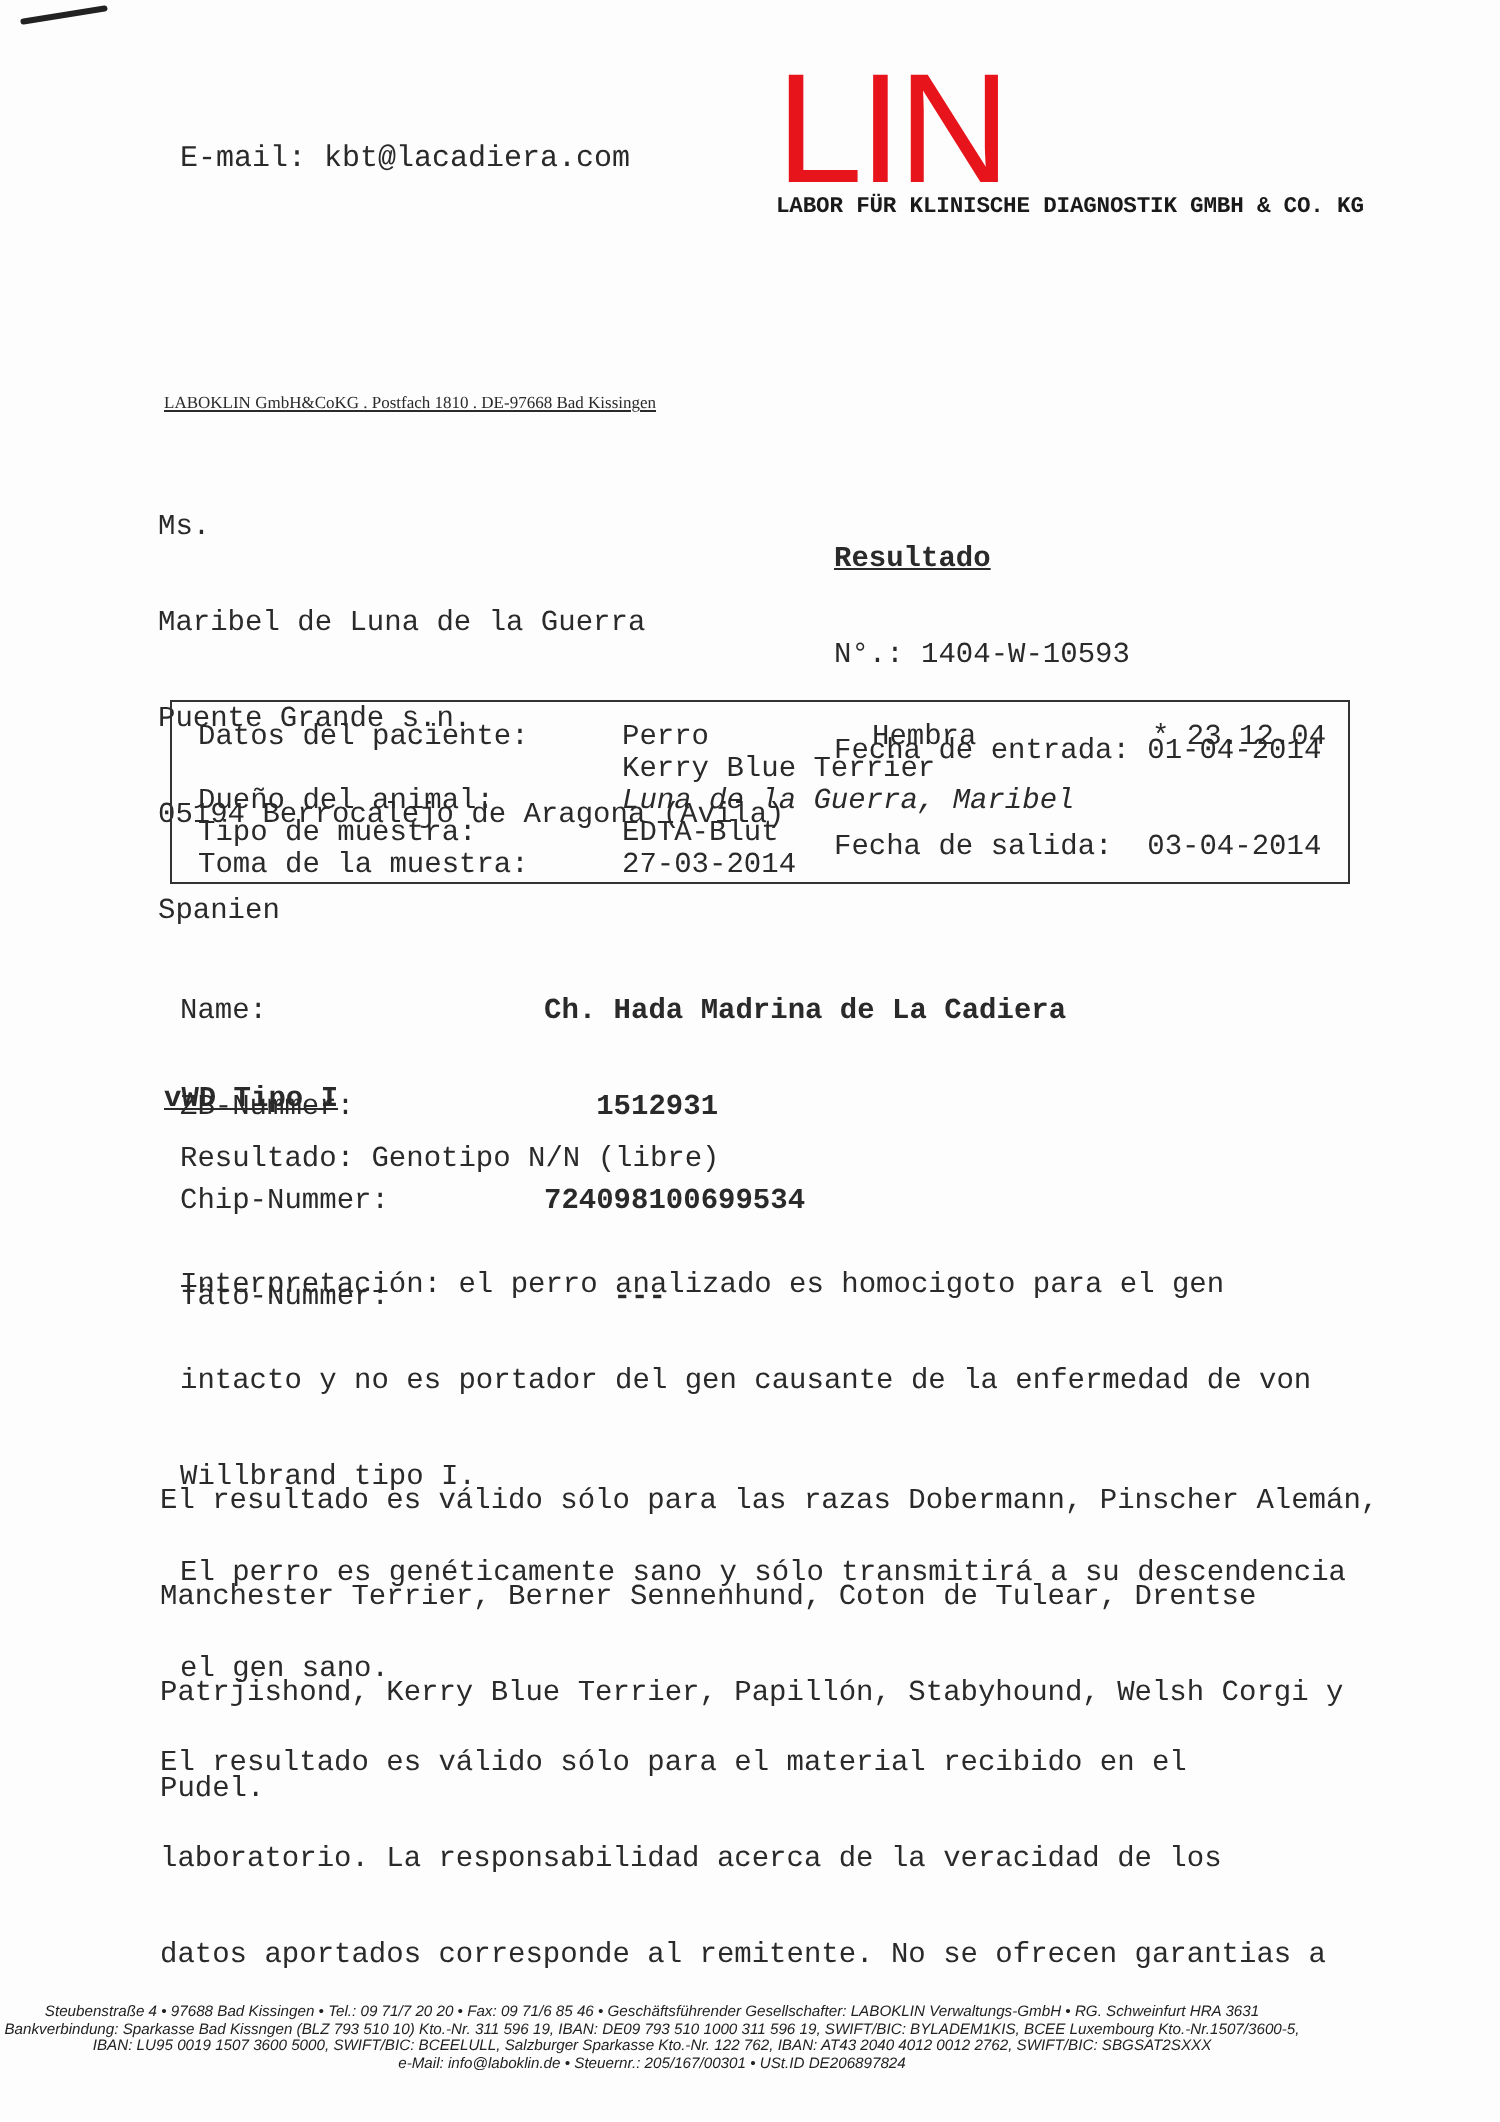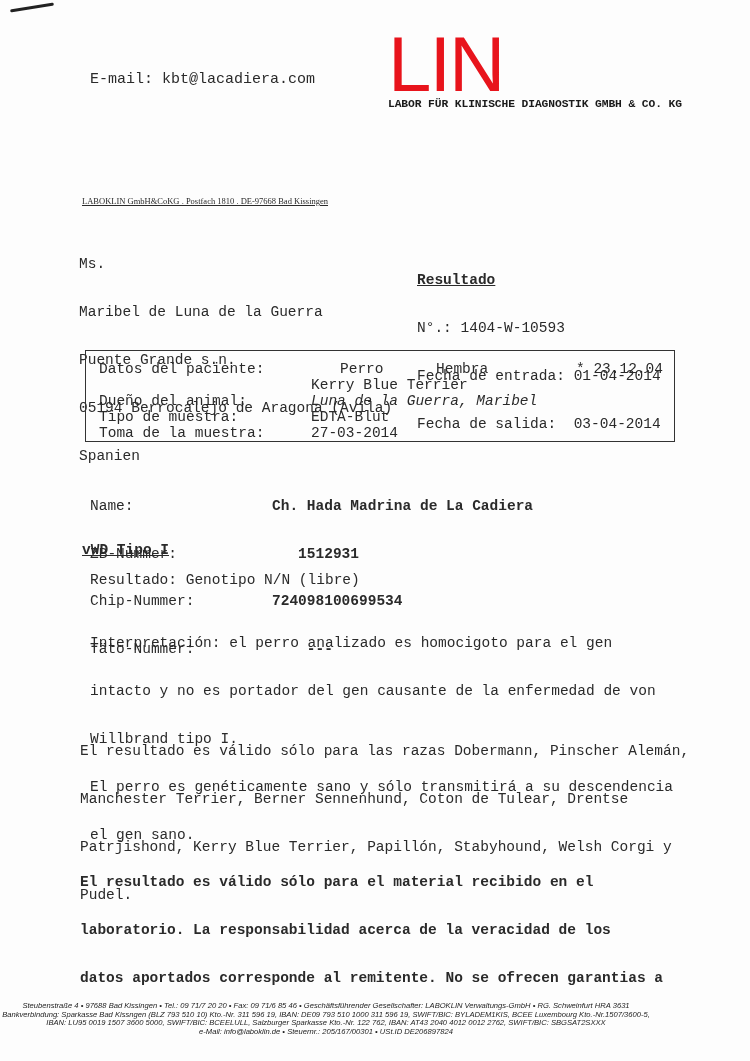--- a/index.html
+++ b/index.html
@@ -56,21 +56,21 @@
 
 <div class="abs mono result-title">Resultado</div>
 <div class="abs mono result-meta">
   <div>N°.: 1404-W-10593</div>
   <div>Fecha de entrada: 01-04-2014</div>
   <div>Fecha de salida:  03-04-2014</div>
 </div>
 
 <div class="abs patient-box">
   <div class="pb-row mono" style="left:13px; top:10px;">Datos del paciente:</div>
-  <div class="pb-row mono" style="left:225px; top:10px;margin-left:29px;">Perro</div>
+  <div class="pb-row mono" style="left:225px; top:10px;">Perro</div>
   <div class="pb-row mono" style="left:350px; top:10px;">Hembra</div>
   <div class="pb-row mono" style="left:490px; top:10px;">* 23.12.04</div>
   <div class="pb-row mono" style="left:225px; top:26px;">Kerry Blue Terrier</div>
   <div class="pb-row mono" style="left:13px; top:42px;">Dueño del animal:</div>
   <div class="pb-row mono" style="left:225px; top:42px;font-style:italic;">Luna de la Guerra, Maribel</div>
   <div class="pb-row mono" style="left:13px; top:58px;">Tipo de muestra:</div>
   <div class="pb-row mono" style="left:225px; top:58px;">EDTA-Blut</div>
   <div class="pb-row mono" style="left:13px; top:74px;">Toma de la muestra:</div>
   <div class="pb-row mono" style="left:225px; top:74px;">27-03-2014</div>
 </div>
@@ -100,21 +100,21 @@
   <div>el gen sano.</div>
 </div>
 
 <div class="abs mono para" style="left:80px; top:711px;">
   <div>El resultado es válido sólo para las razas Dobermann, Pinscher Alemán,</div>
   <div>Manchester Terrier, Berner Sennenhund, Coton de Tulear, Drentse</div>
   <div>Patrjishond, Kerry Blue Terrier, Papillón, Stabyhound, Welsh Corgi y</div>
   <div>Pudel.</div>
 </div>
 
-<div class="abs mono para" style="left:80px; top:842px;font-weight:bold;">
+<div class="abs mono para" style="left:80px; top:842px;">
   <div>El resultado es válido sólo para el material recibido en el</div>
   <div>laboratorio. La responsabilidad acerca de la veracidad de los</div>
   <div>datos aportados corresponde al remitente. No se ofrecen garantias a</div>
 </div>
 
 <div class="abs footer">
   <div>Steubenstraße 4 • 97688 Bad Kissingen • Tel.: 09 71/7 20 20 • Fax: 09 71/6 85 46 • Geschäftsführender Gesellschafter: LABOKLIN Verwaltungs-GmbH • RG. Schweinfurt HRA 3631</div>
   <div>Bankverbindung: Sparkasse Bad Kissngen (BLZ 793 510 10) Kto.-Nr. 311 596 19, IBAN: DE09 793 510 1000 311 596 19, SWIFT/BIC: BYLADEM1KIS, BCEE Luxembourg Kto.-Nr.1507/3600-5,</div>
   <div>IBAN: LU95 0019 1507 3600 5000, SWIFT/BIC: BCEELULL, Salzburger Sparkasse Kto.-Nr. 122 762, IBAN: AT43 2040 4012 0012 2762, SWIFT/BIC: SBGSAT2SXXX</div>
   <div>e-Mail: info@laboklin.de • Steuernr.: 205/167/00301 • USt.ID DE206897824</div>

